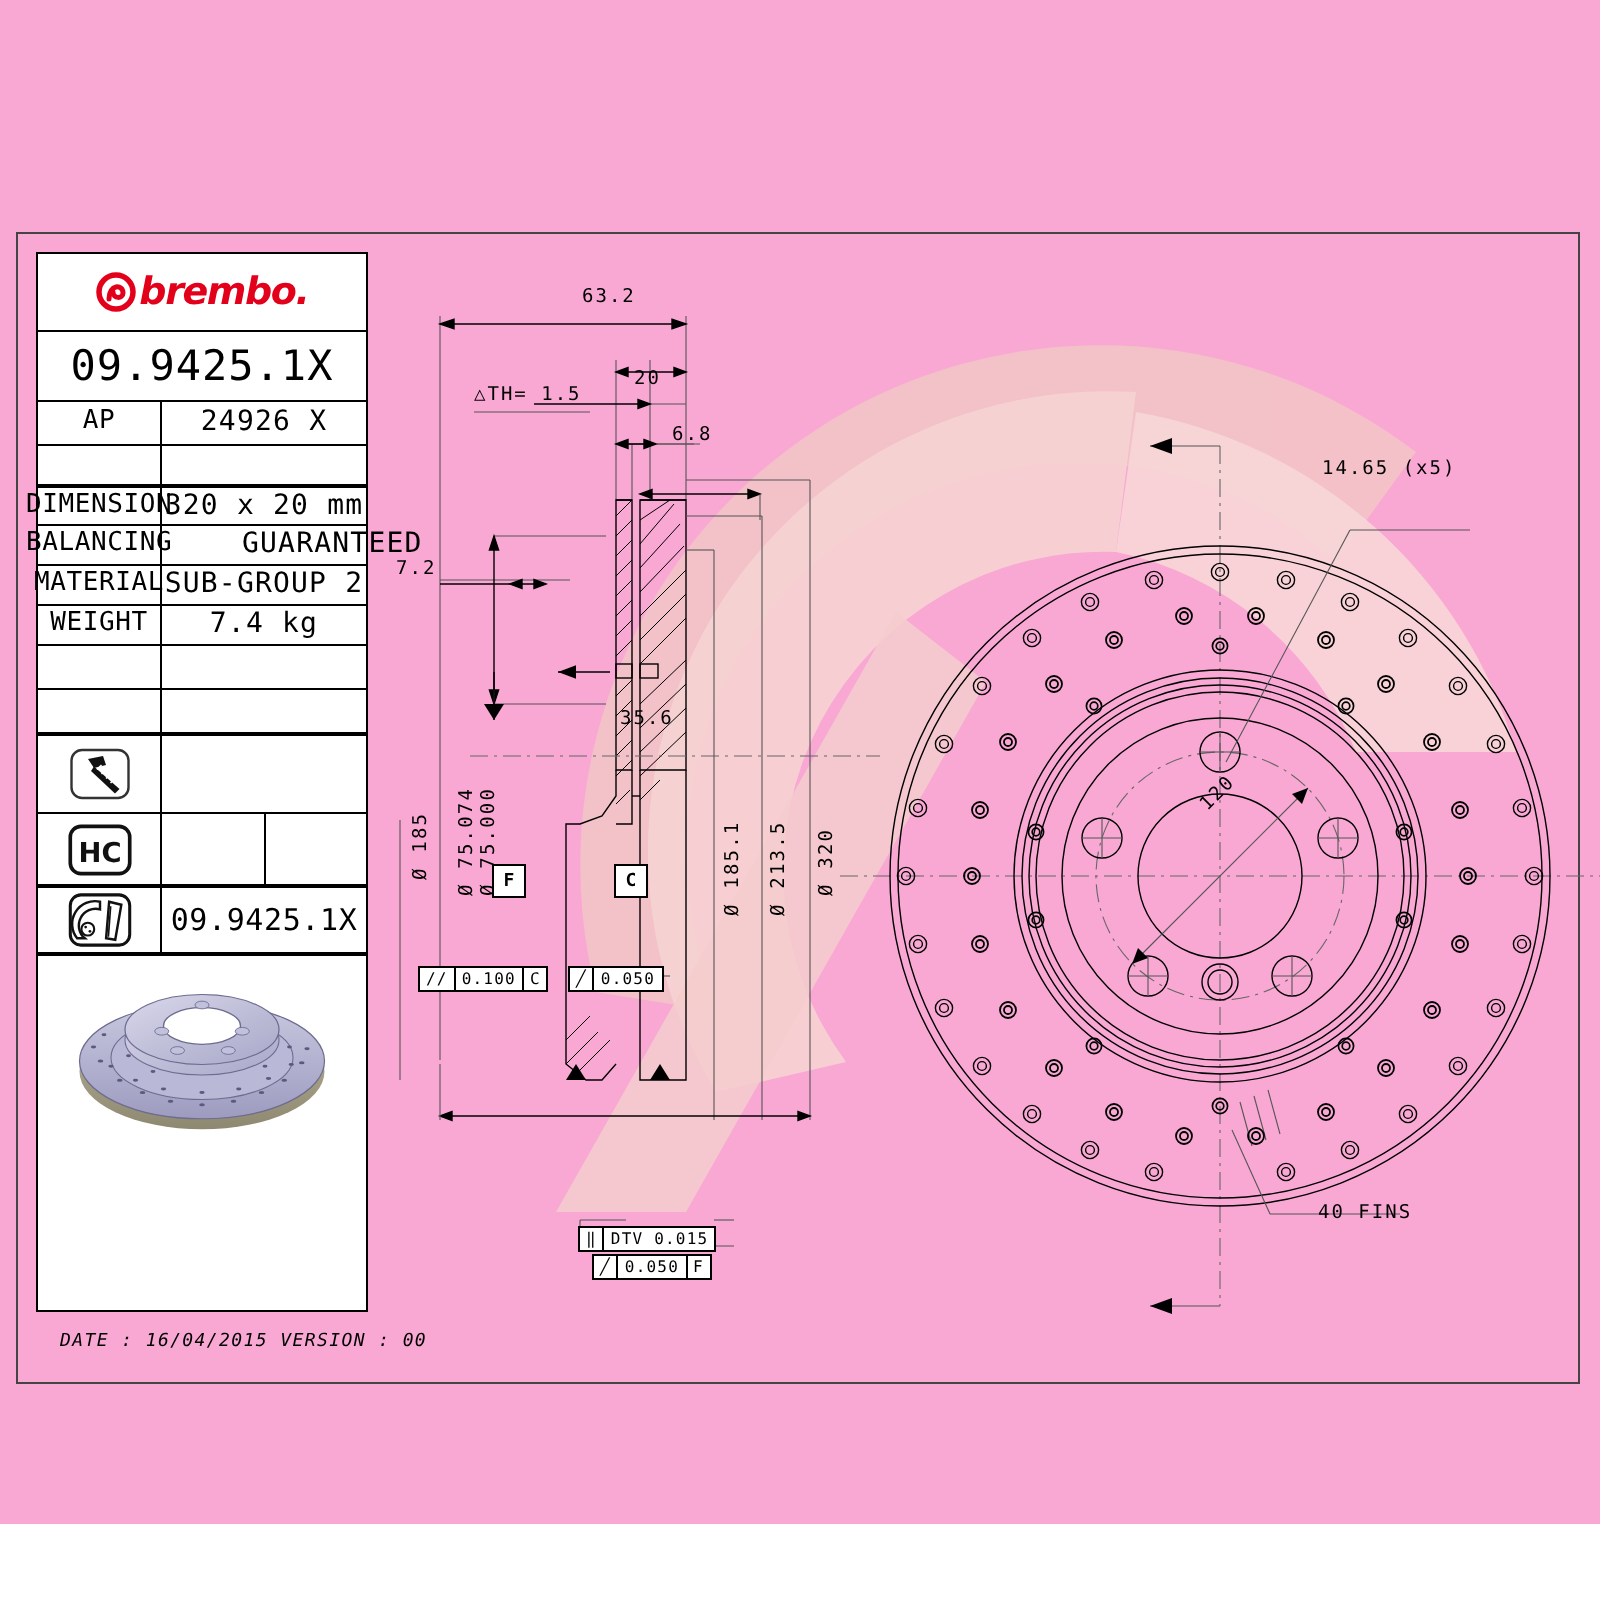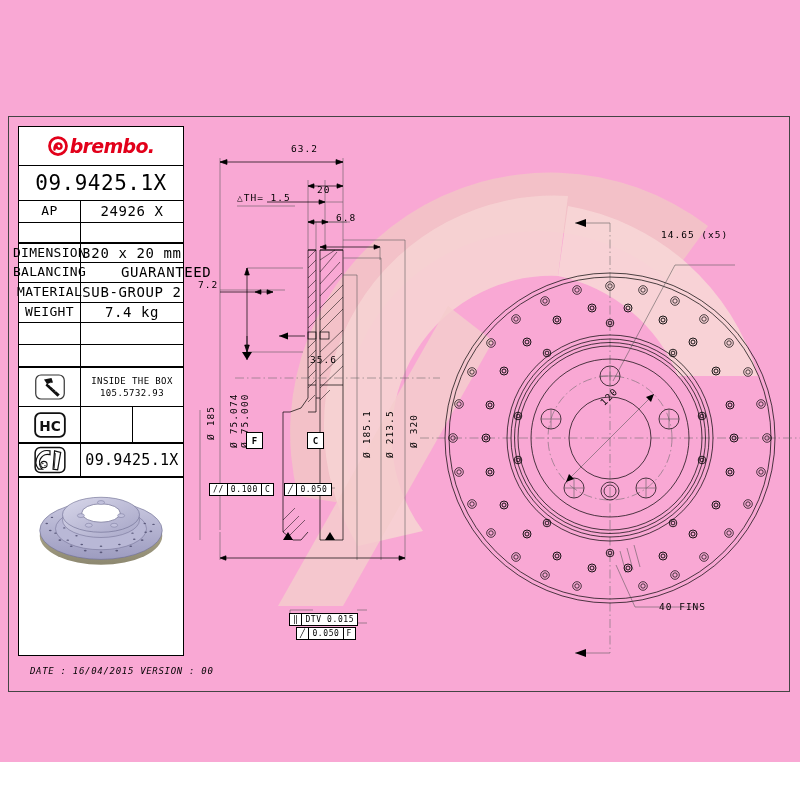--- a/index.html
+++ b/index.html
@@ -147,26 +147,20 @@
           <rect x="1" y="1" width="38" height="32" rx="7" fill="#fff" stroke="#333" stroke-width="1.6"></rect>
           <path d="M12 7 L22 5 L24 11 L16 13 Z" fill="#111"></path>
           <path d="M16 12 L33 27 L30 30 L14 15 Z" fill="#111"></path>
           <g stroke="#fff" stroke-width="1.1">
             <line x1="18" y1="14" x2="21" y2="11"></line>
             <line x1="21" y1="17" x2="24" y2="14"></line>
             <line x1="24" y1="20" x2="27" y2="17"></line>
             <line x1="27" y1="23" x2="30" y2="20"></line>
           </g>
         </svg>
-      </div>
-      <div class="pcellR two">
-        <div>
-          <div>INSIDE THE BOX</div>
-          <div>105.5732.93</div>
-        </div>
       </div>
     </div>
 
     <div class="prow r-hc">
       <div class="icol">
         <svg width="32" height="26" viewBox="0 0 42 34">
           <rect x="1.5" y="1.5" width="39" height="31" rx="7" fill="#fff" stroke="#111" stroke-width="2.4"></rect>
           <text x="21" y="25" text-anchor="middle" font-family="DejaVu Sans, sans-serif" font-size="18" font-weight="bold" fill="#111">HC</text>
         </svg>
       </div>

